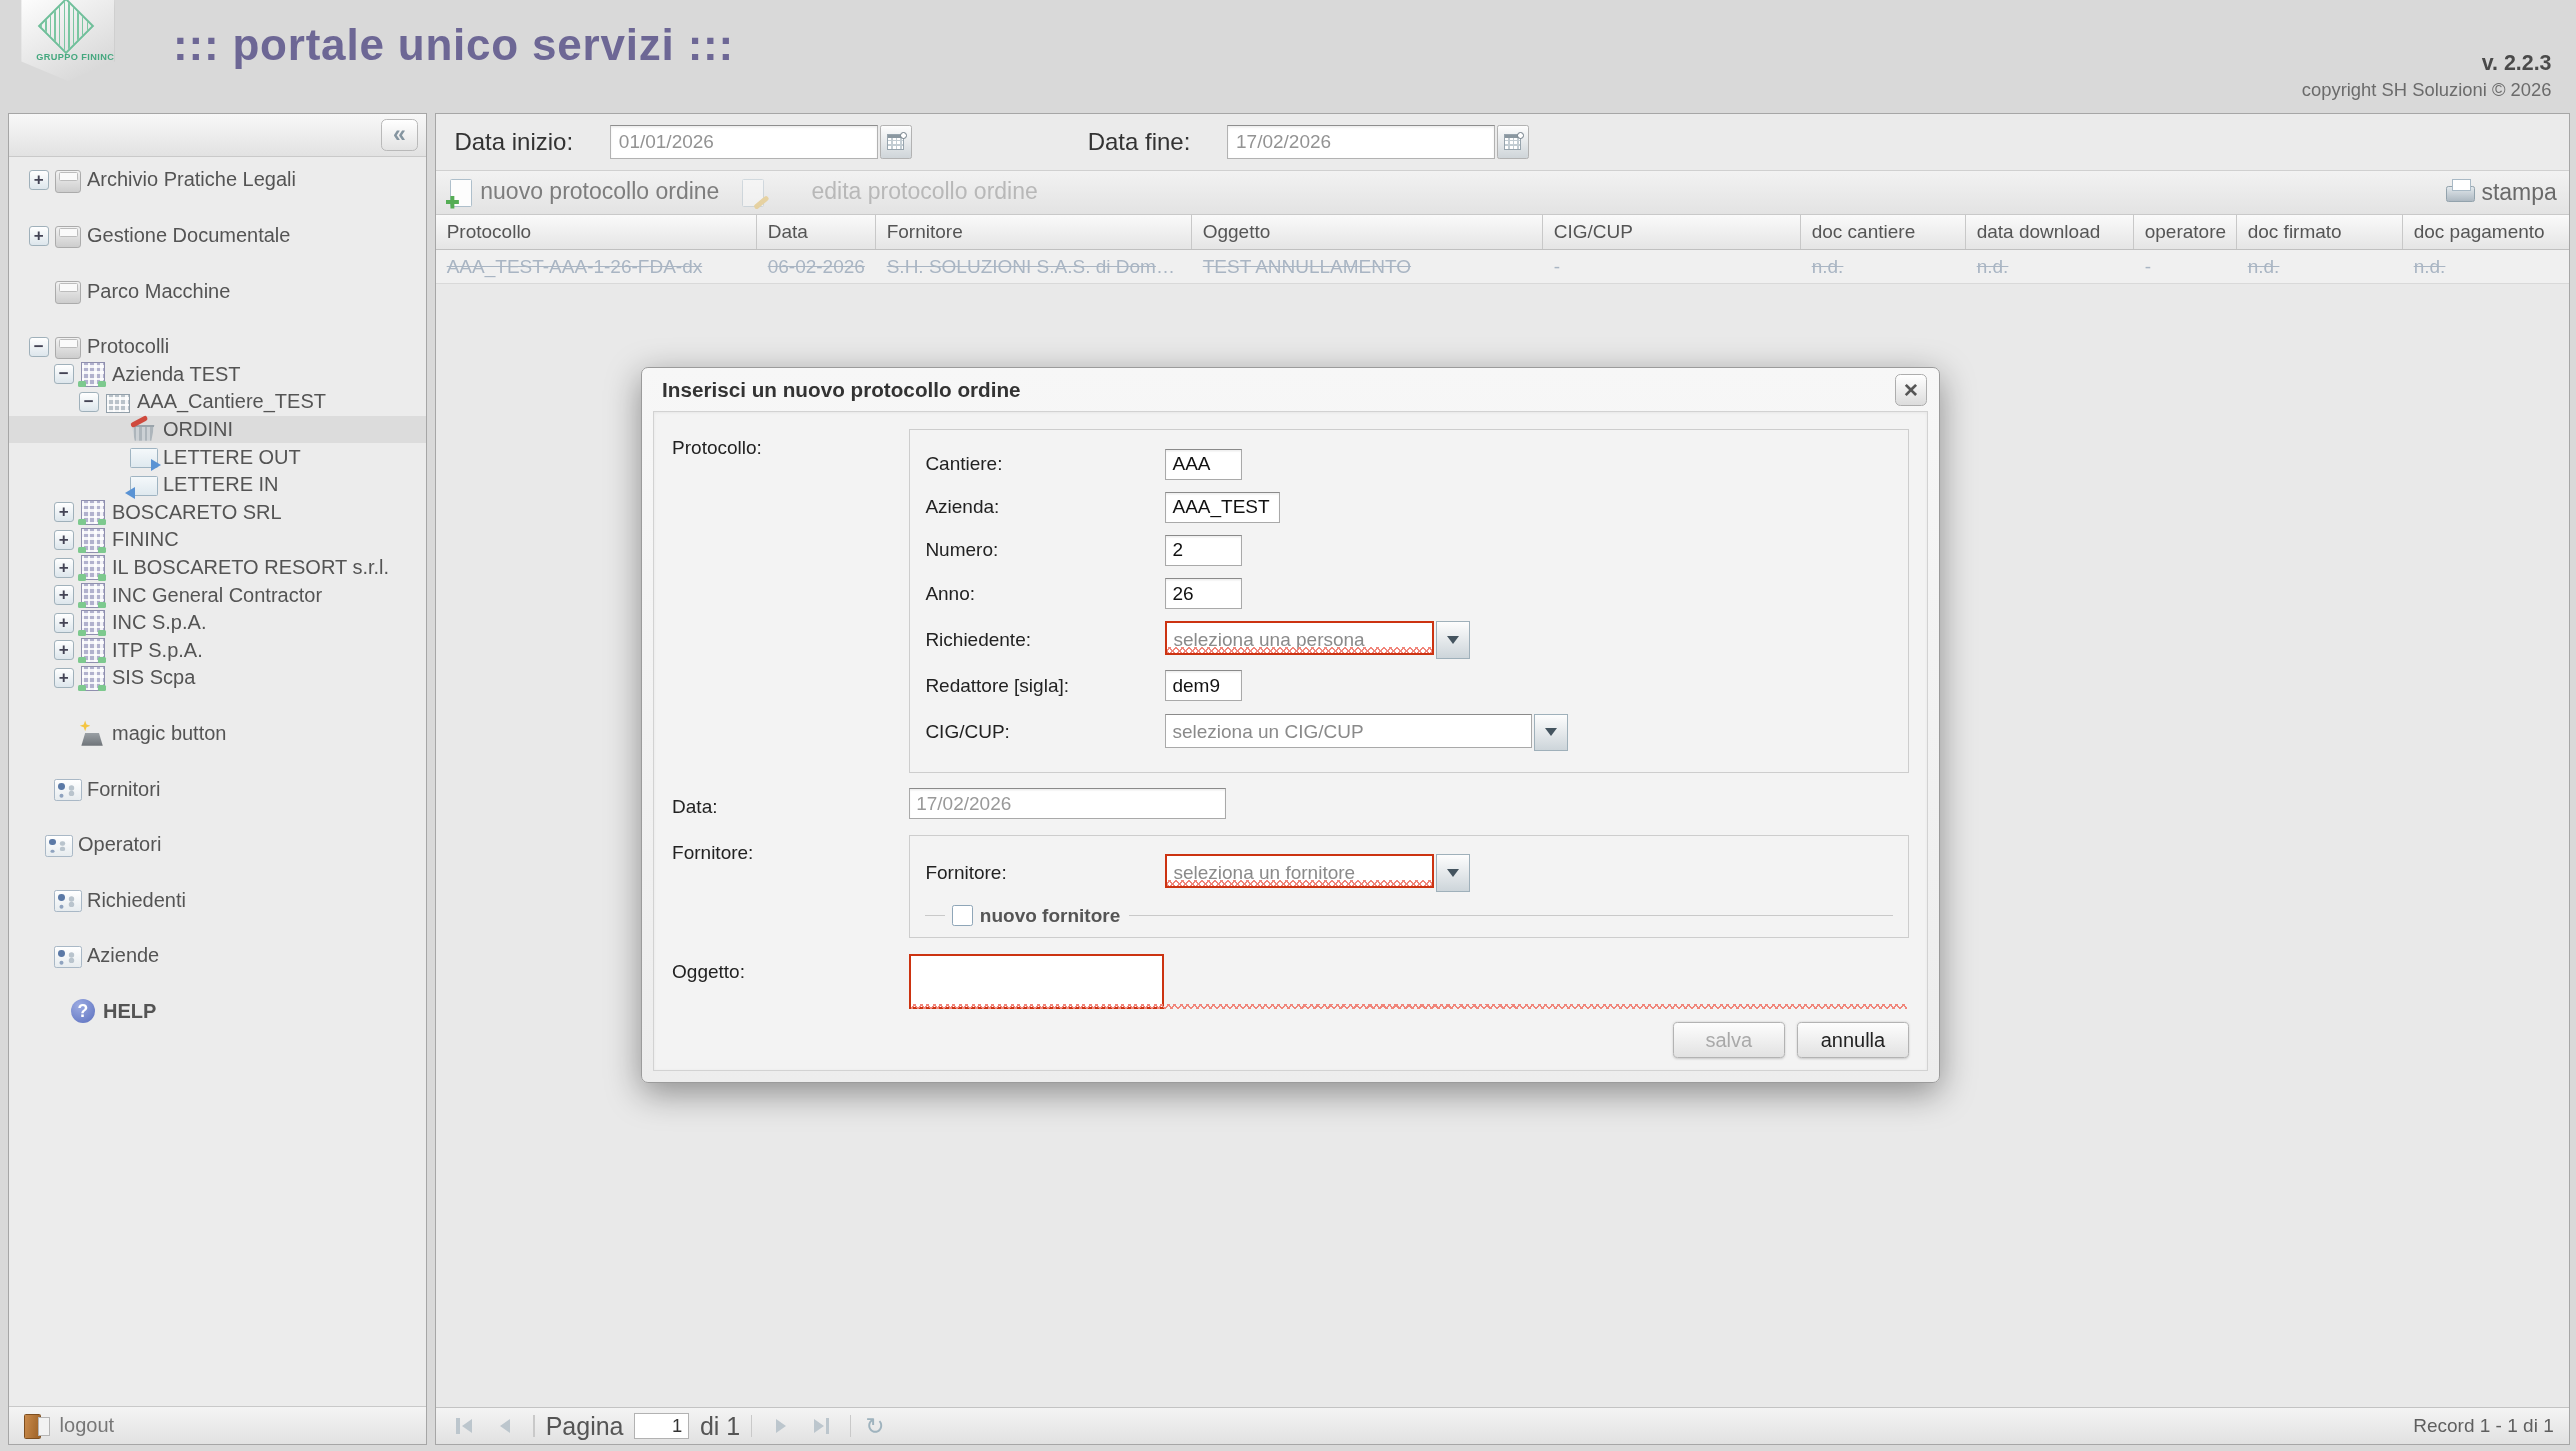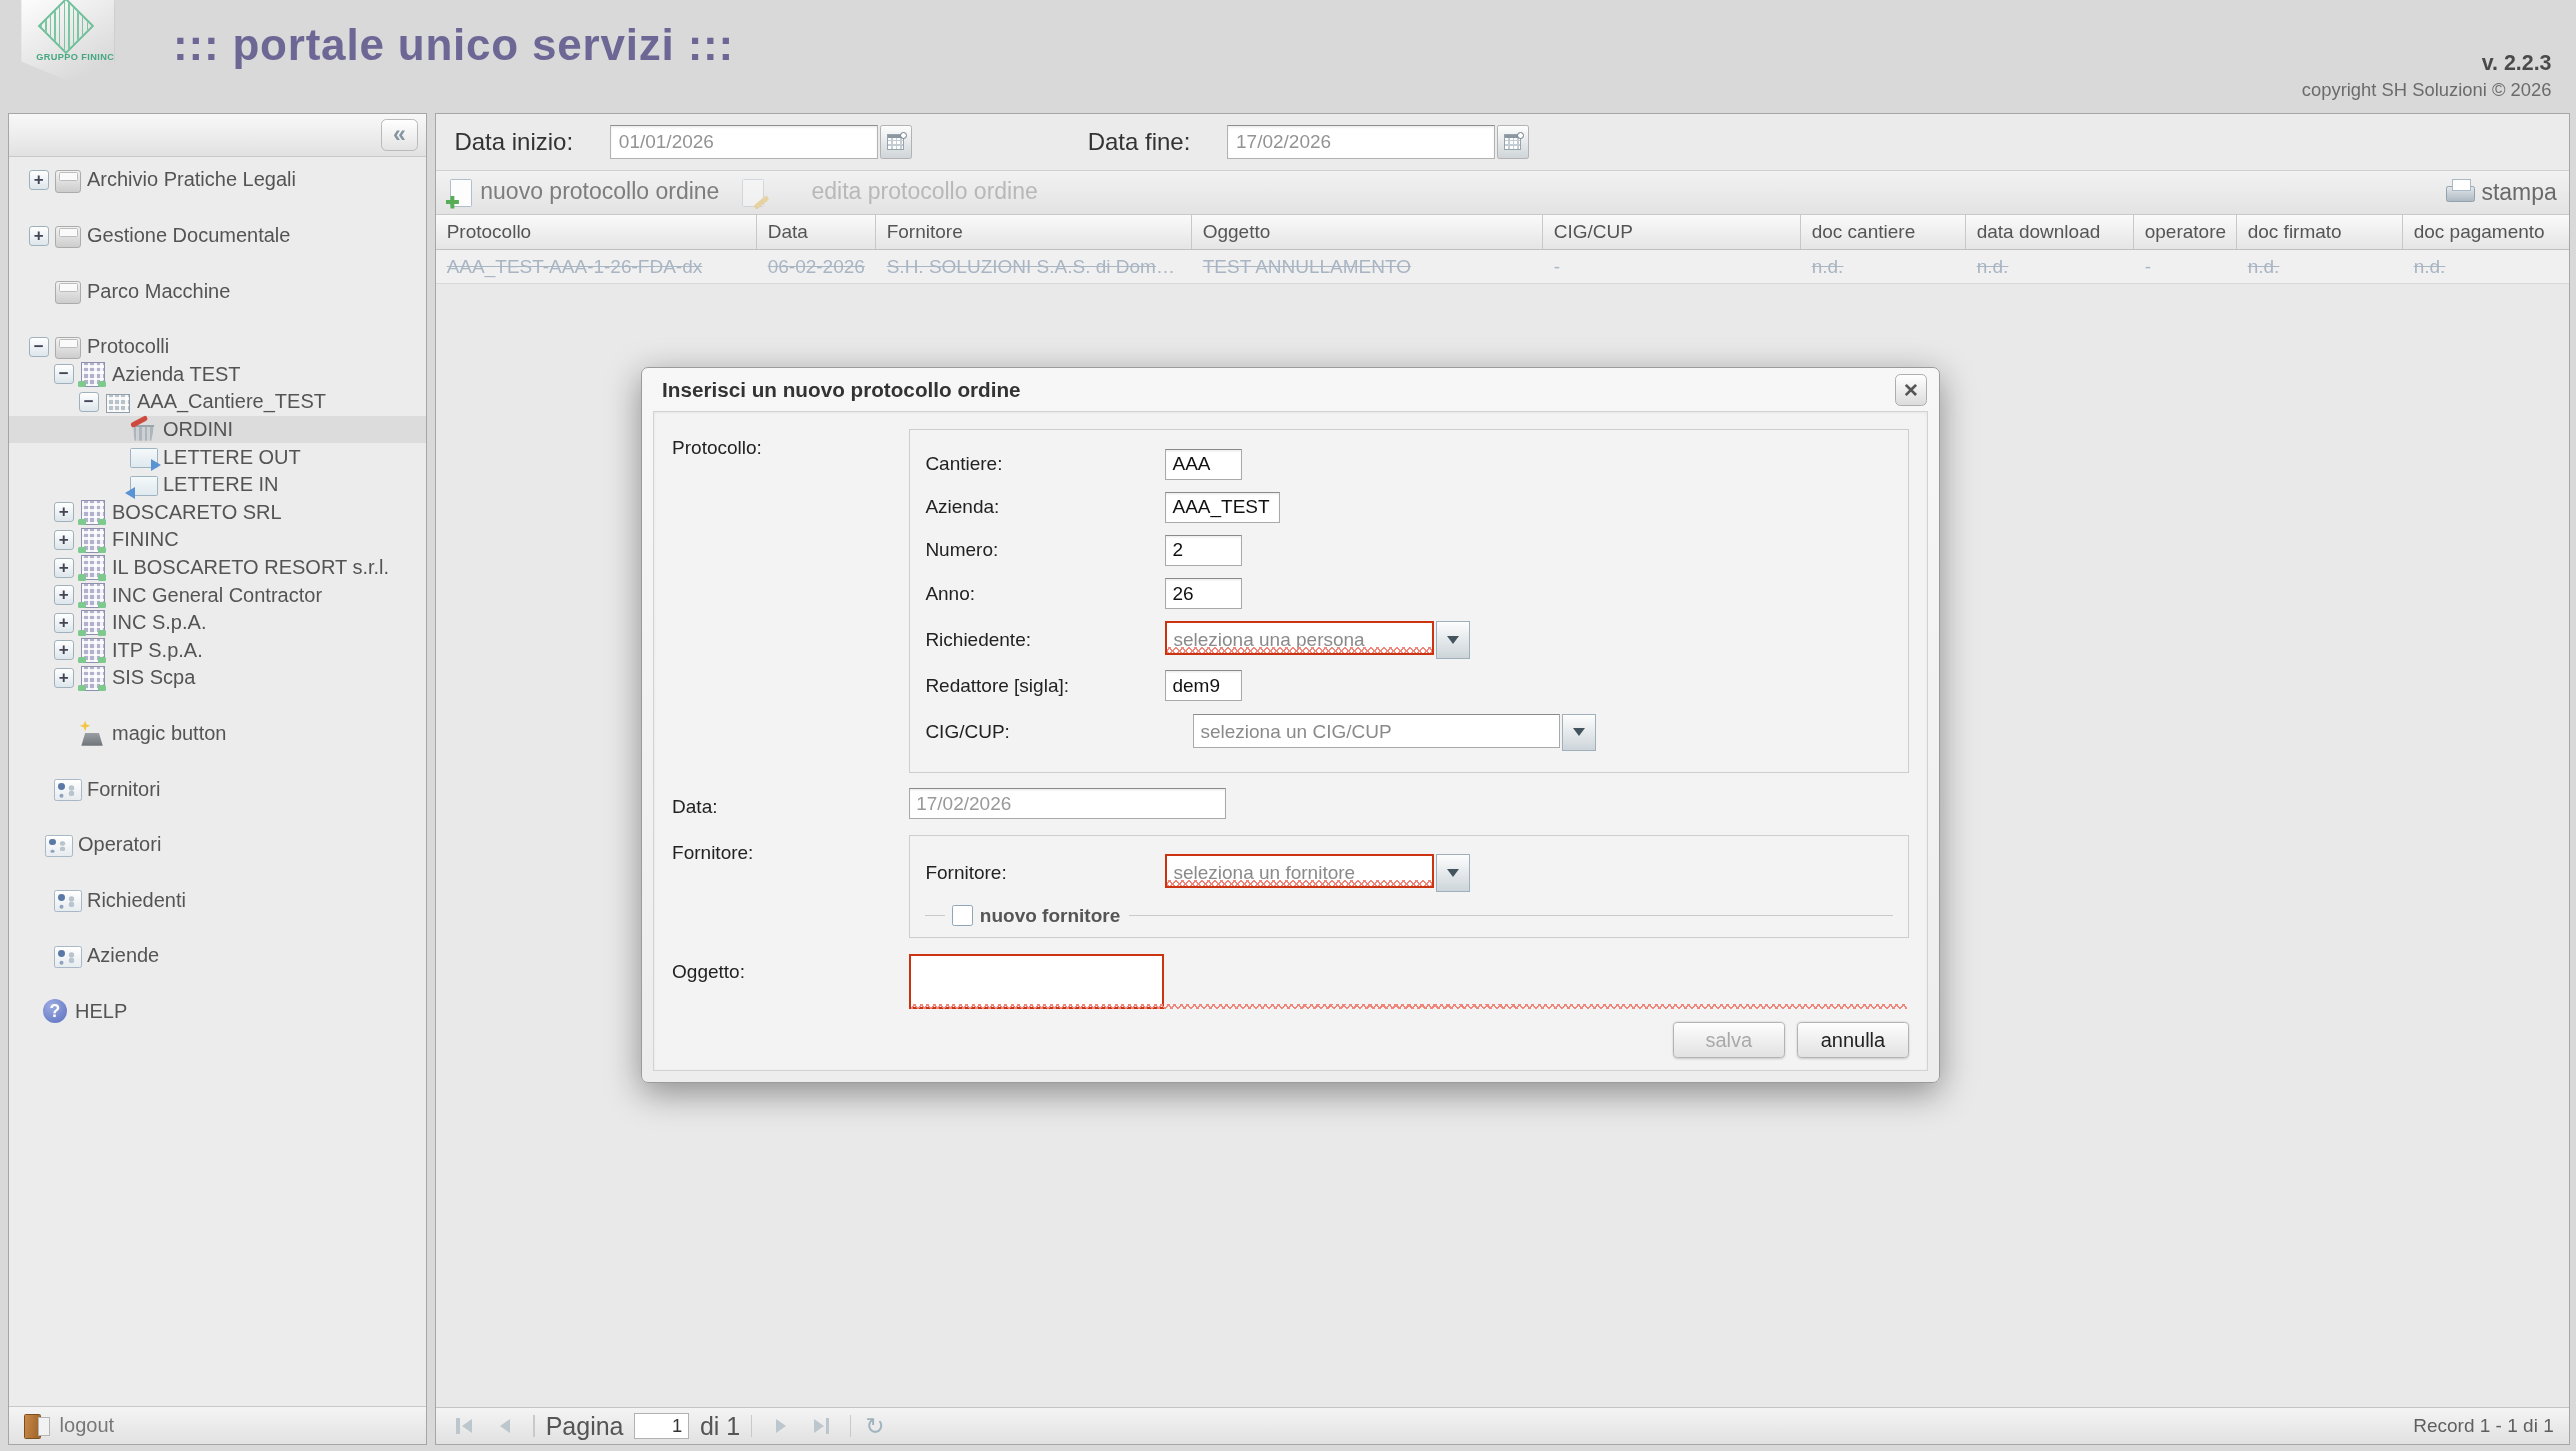--- a/index.html
+++ b/index.html
@@ -454,21 +454,21 @@
           <span class="tic ic-card"></span>
           <span class="tlb">Richiedenti</span>
         </div>
         <div class="tgap"></div>
         <div class="ti" style="padding-left: 20px;">
           <span class="exp ph"></span>
           <span class="tic ic-card"></span>
           <span class="tlb">Aziende</span>
         </div>
         <div class="tgap"></div>
-        <div class="ti" style="padding-left: 8px;">
+        <div class="ti" style="padding-left: 36px; font-weight: bold;">
           <span class="exp ph"></span>
           <span class="tic ic-help"></span>
           <span class="tlb">HELP</span>
         </div>
       </div>
     <div class="sidebar-foot">
       <span class="ic-logout"></span>
       <span>logout</span>
     </div>
   </div>
@@ -593,21 +593,21 @@
               <span class="combo-text w352"><span>seleziona una persona</span><span class="zz"></span></span>
               <span class="combo-btn">
                   <span class="dd-tri"></span>
                 </span>
             </span>
           </div>
           <div class="frow">
             <span class="flabel">Redattore [sigla]:</span>
             <input class="tinput w100" value="dem9" style="">
           </div>
-          <div class="frow" style="height:40px;gap:28px;">
+          <div class="frow" style="height:40px;">
             <span class="flabel">CIG/CUP:</span>
             <span class="combo">
               <span class="combo-text w480"><span>seleziona un CIG/CUP</span></span>
               <span class="combo-btn">
                   <span class="dd-tri"></span>
                 </span>
             </span>
           </div>
         </div>
       </div>

